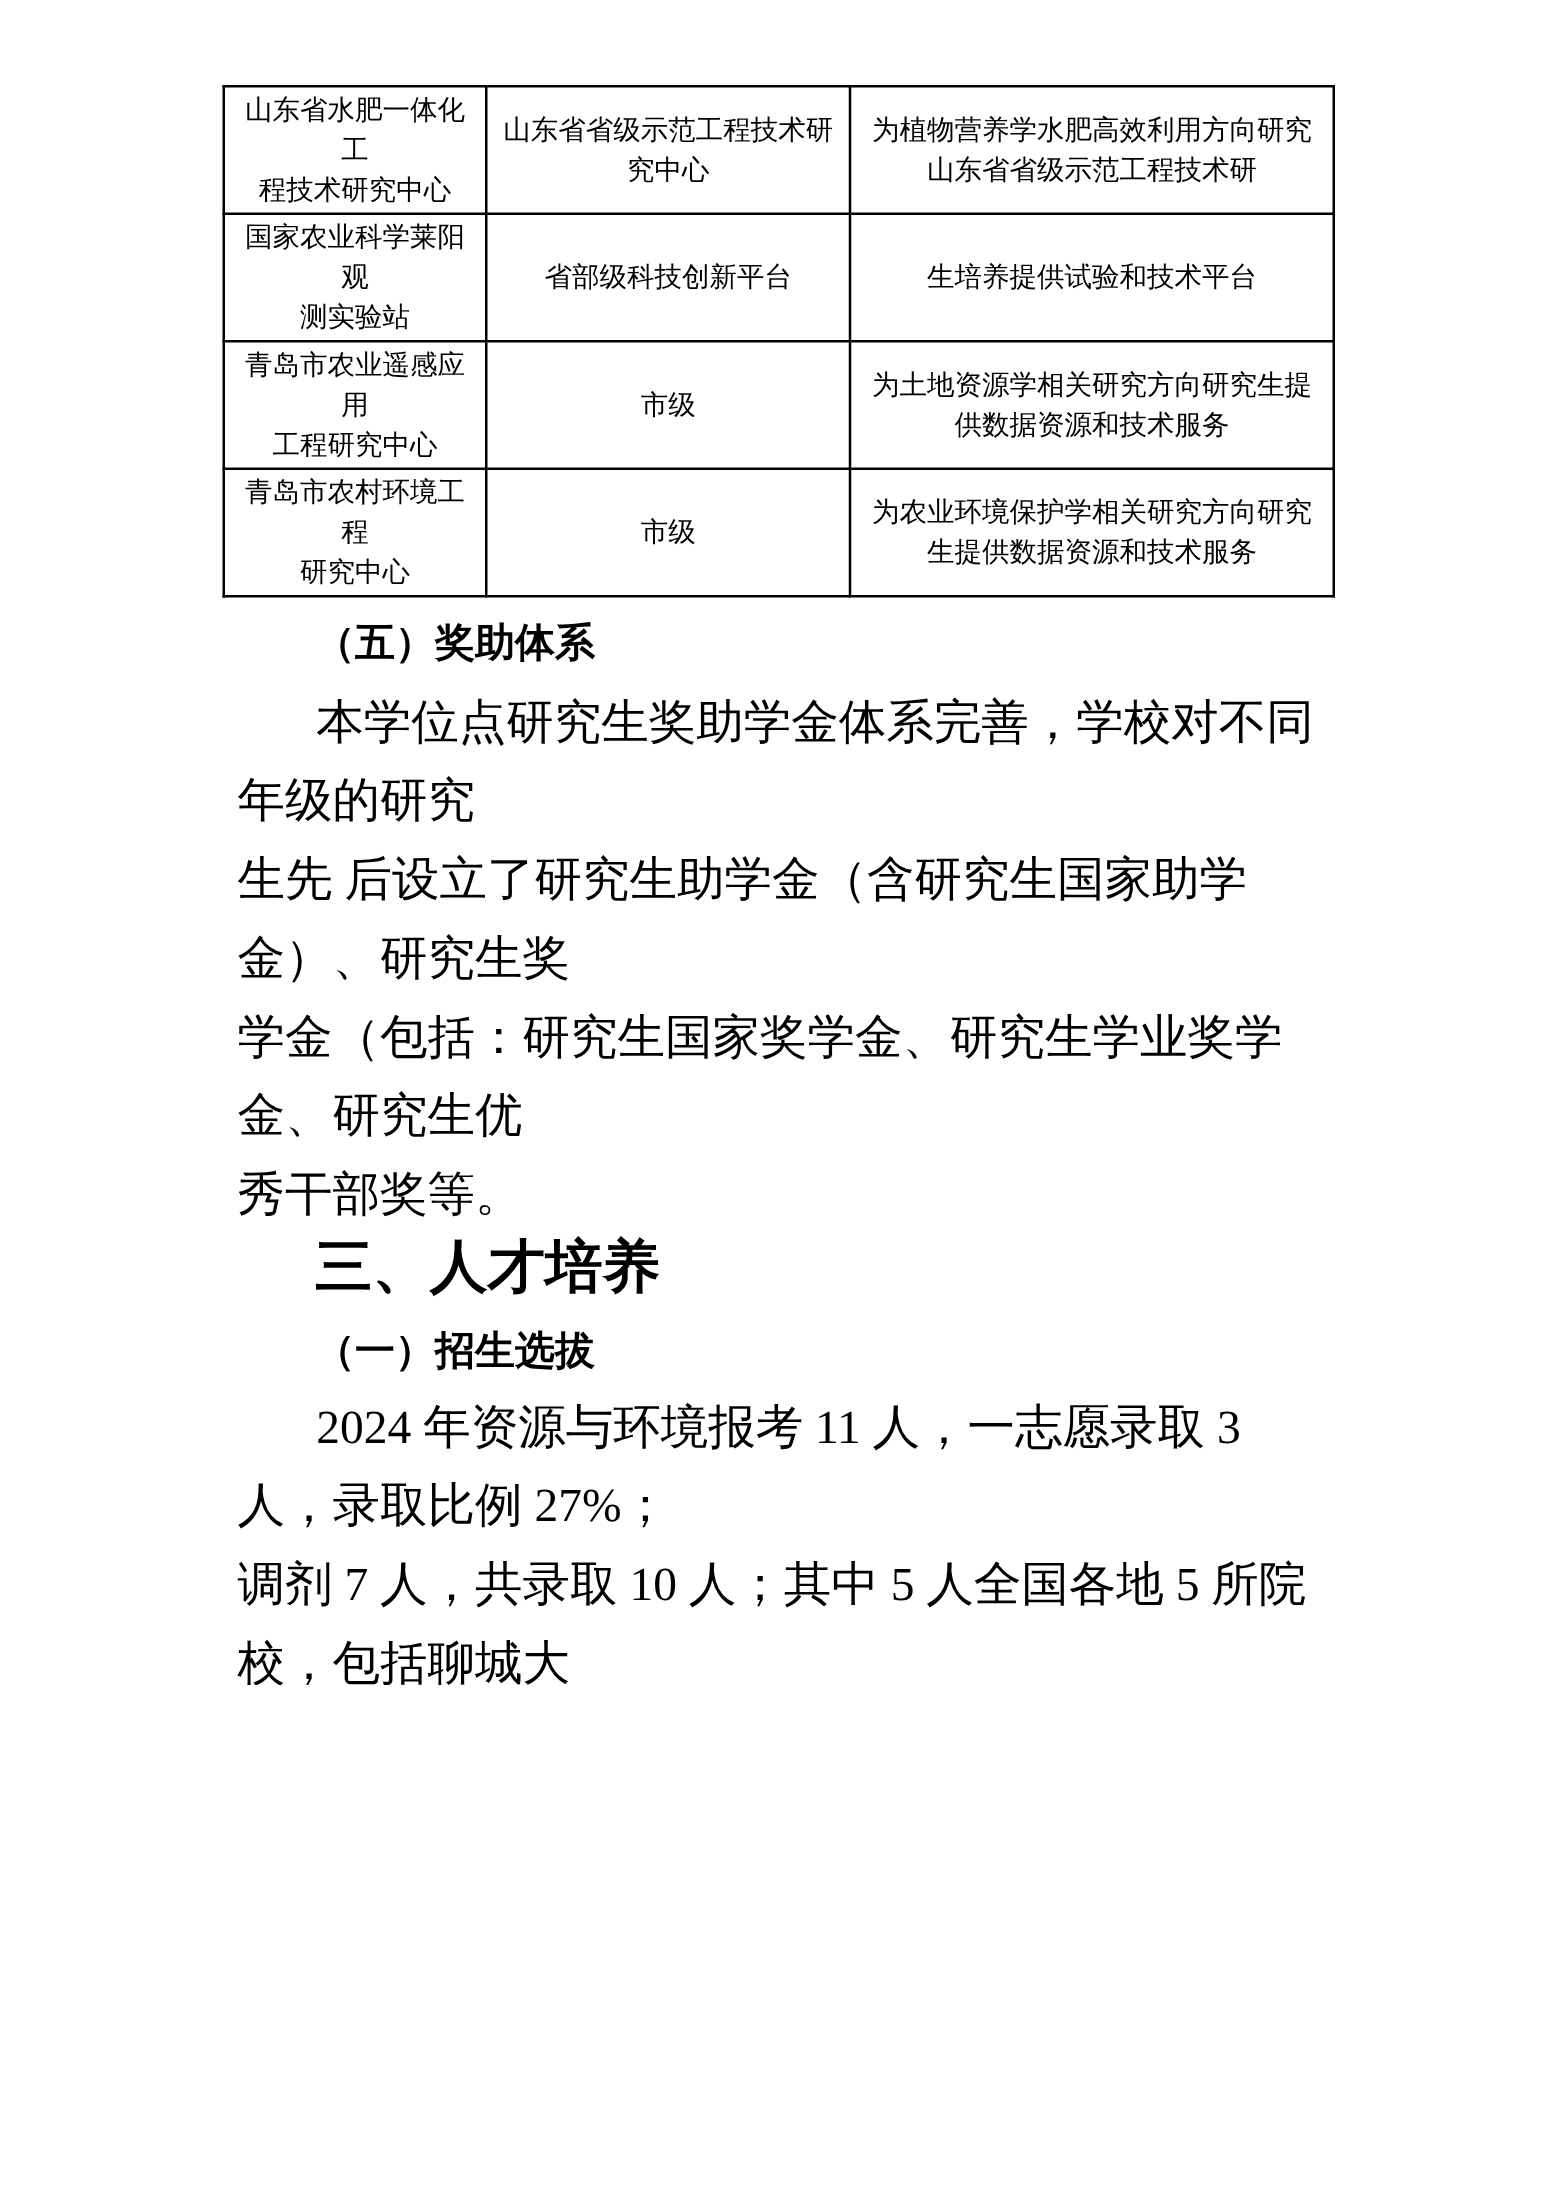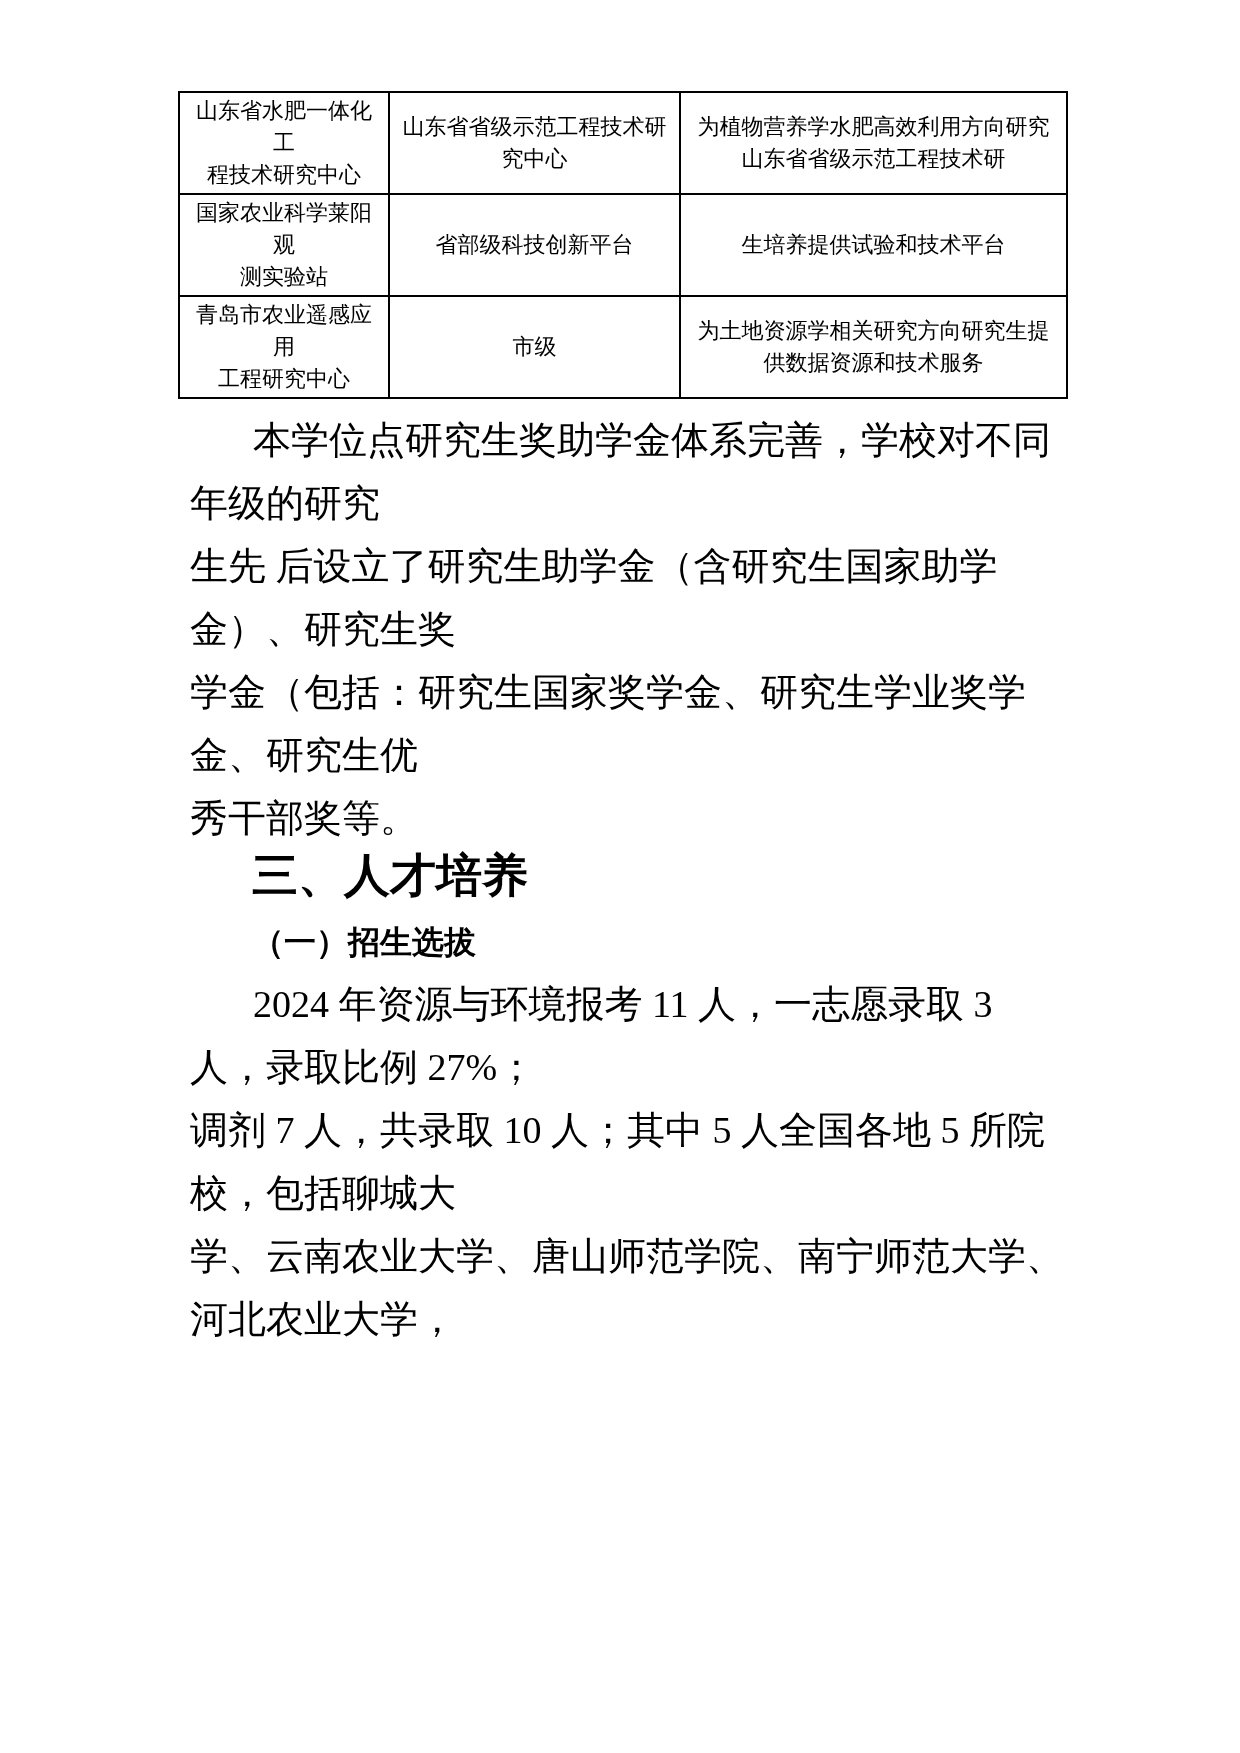--- a/index.html
+++ b/index.html
@@ -5,21 +5,21 @@
   * { box-sizing: border-box; margin: 0; padding: 0; }
   html, body { background: #ffffff; }
   .page {
     position: relative;
     width: 1240px;
     height: 1348px;
     background: #ffffff;
     color: #000000;
     font-family: "Liberation Serif", "DejaVu Serif", serif;
     overflow: hidden;
-    padding-top: 91px;
+    padding-top: 68px;
   }
   table.facility {
     border-collapse: collapse;
     margin-left: 178px;
     table-layout: fixed;
     width: 888px;
   }
   table.facility td {
     border: 2px solid #000000;
     font-size: 22px;
@@ -101,23 +101,31 @@
         <td>省部级科技创新平台</td>
         <td>生培养提供试验和技术平台</td>
       </tr>
       <tr>
         <td>青岛市农业遥感应用
 工程研究中心</td>
         <td>市级</td>
         <td>为土地资源学相关研究方向研究生提
 供数据资源和技术服务</td>
       </tr>
+      <tr>
+        <td>青岛市农村环境工程
+研究中心</td>
+        <td>市级</td>
+        <td>为农业环境保护学相关研究方向研究
+生提供数据资源和技术服务</td>
+      </tr>
     </tbody>
   </table>
 
+  <div class="h-sub h-award">（五）奖助体系</div>
   <div class="para para-award">本学位点研究生奖助学金体系完善，学校对不同年级的研究
 生先 后设立了研究生助学金（含研究生国家助学金）、研究生奖
 学金（包括：研究生国家奖学金、研究生学业奖学金、研究生优
 秀干部奖等。</div>
 
   <div class="h-major h-talent">三、人才培养</div>
 
   <div class="h-sub h-admis">（一）招生选拔</div>
   <div class="para para-admis">2024 年资源与环境报考 11 人，一志愿录取 3 人，录取比例 27%；
 调剂 7 人，共录取 10 人；其中 5 人全国各地 5 所院校，包括聊城大

